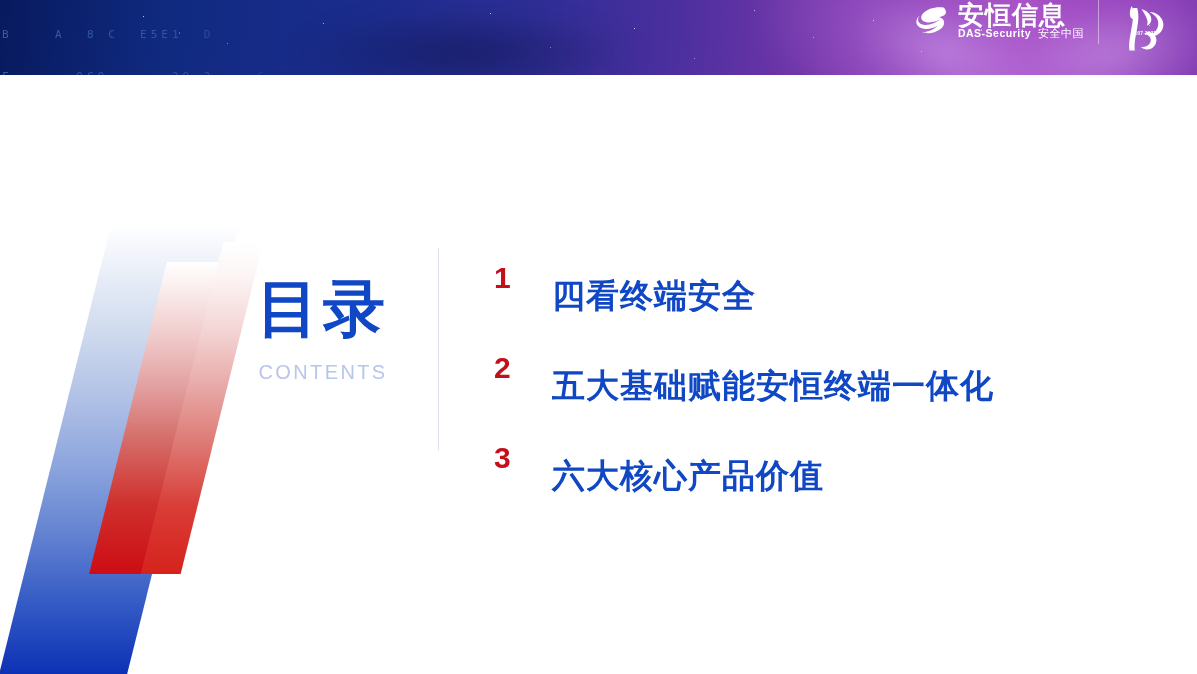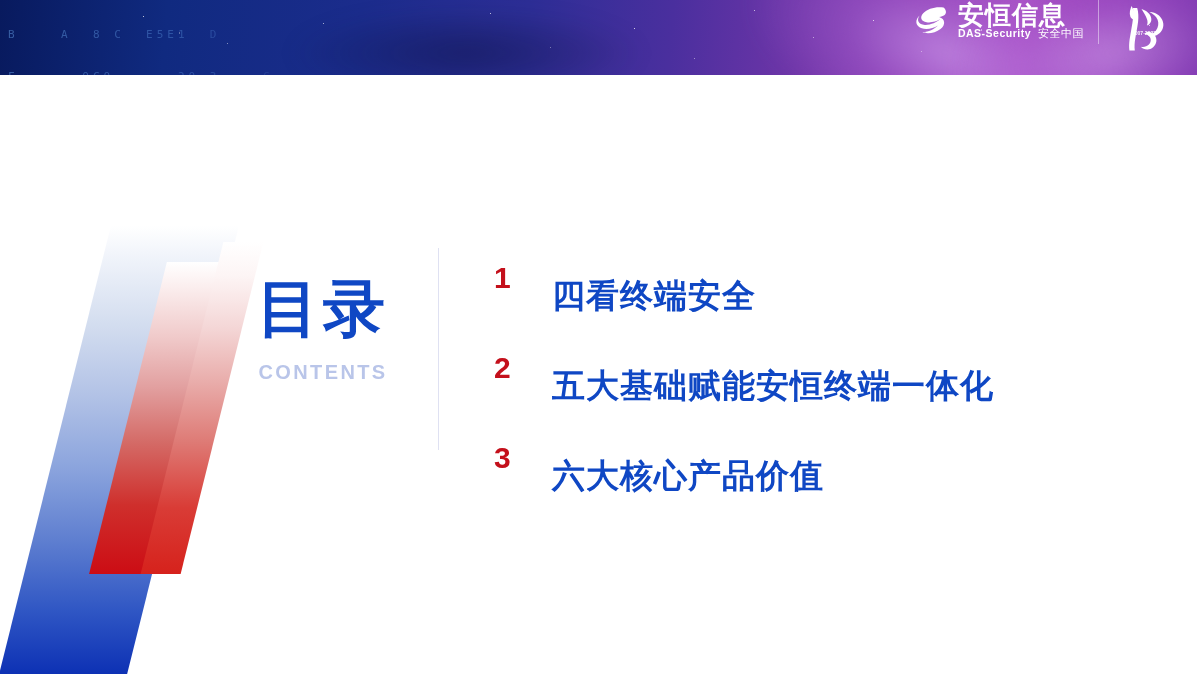--- a/index.html
+++ b/index.html
@@ -110,21 +110,21 @@
     position: absolute;
     left: 0; top: 0;
     width: 330px; height: 75px;
     overflow: hidden;
     font-family: "DejaVu Sans Mono", "Liberation Mono", monospace;
     font-size: 11px;
     line-height: 14px;
     letter-spacing: 4px;
     color: rgba(120,185,255,0.42);
     white-space: pre;
-    padding-left: 8px;
+    padding-left: 2px;
     mask-image: linear-gradient(90deg, rgba(0,0,0,1) 0%, rgba(0,0,0,.65) 55%, rgba(0,0,0,0) 100%);
     -webkit-mask-image: linear-gradient(90deg, rgba(0,0,0,1) 0%, rgba(0,0,0,.65) 55%, rgba(0,0,0,0) 100%);
   }
   .header-code span { display: block; }
 
   .header-logo {
     position: absolute;
     right: 22px; top: 0;
     height: 75px;
     display: flex;
@@ -238,21 +238,21 @@
     font-size: 62px;
     font-weight: bold;
     color: #0f47c4;
     letter-spacing: 4px;
     line-height: 1;
     margin: 0;
   }
   .toc-title-en {
     margin-top: 22px;
     font-size: 20px;
-    font-weight: bold;
+    font-weight: normal;
     color: #b9c5e9;
     letter-spacing: 2.4px;
     line-height: 1;
   }
 
   .divider-v {
     position: absolute;
     left: 438px;
     top: 248px;
     width: 1px;

